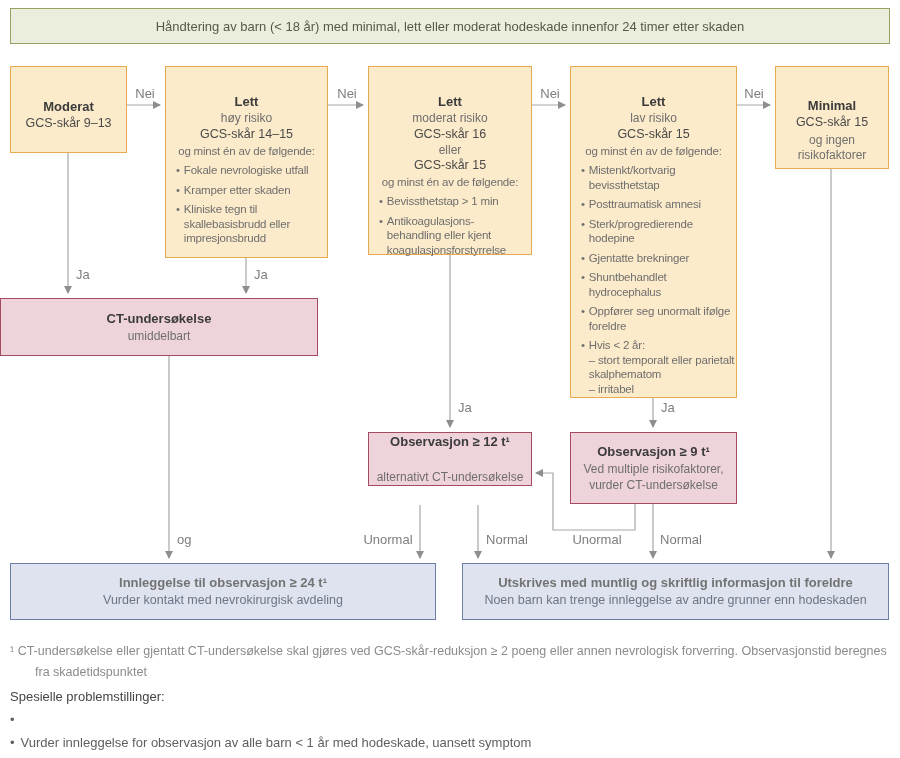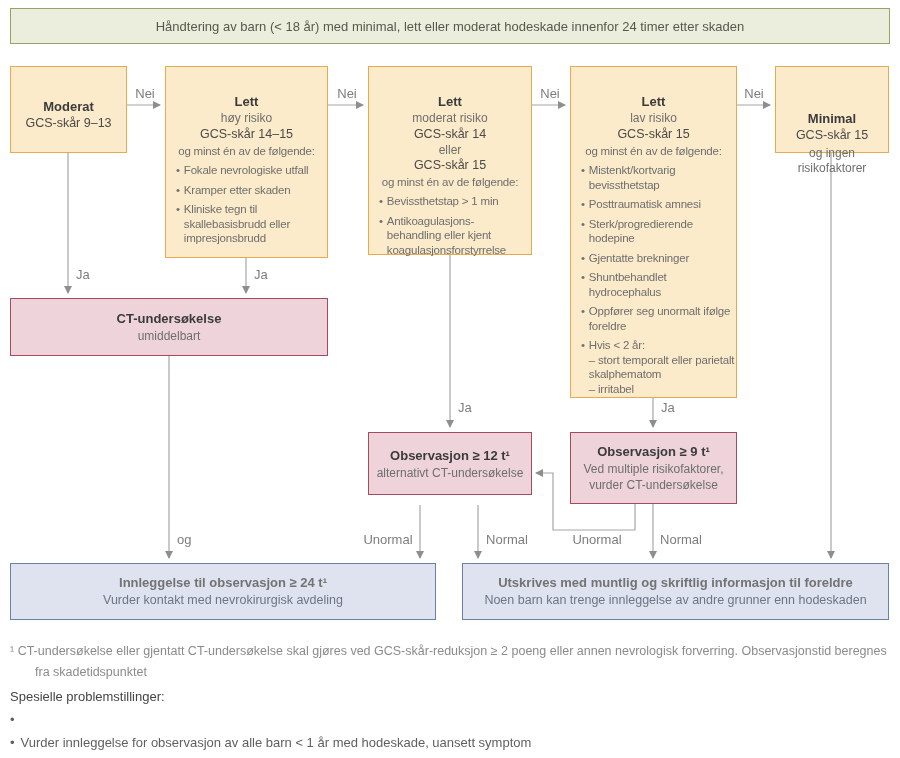--- a/index.html
+++ b/index.html
@@ -27,25 +27,25 @@
   .n-intro{font-size:11.5px;color:#6e6e6e;line-height:15px;margin-top:1px;letter-spacing:-0.2px;}
   .n-list{list-style:none;margin:4px 0 0 0;padding:0 0 0 10px;text-align:left;}
   .n-list li{display:flex;gap:4px;font-size:11.5px;color:#6e6e6e;line-height:14.5px;
              margin-bottom:5px;letter-spacing:-0.2px;}
   .n-list .m{flex:0 0 auto;}
   .n-list .t{white-space:pre-line;}
   #b-moderat{left:10px;top:66px;width:117px;height:87px;padding-top:12px;}
   #b-lett-hoy{left:165px;top:66px;width:163px;height:192px;padding-top:7px;}
   #b-lett-mod{left:368px;top:66px;width:164px;height:189px;padding-top:7px;}
   #b-lett-lav{left:570px;top:66px;width:167px;height:332px;padding-top:7px;}
-  #b-minimal{left:775px;top:66px;width:114px;height:87px;padding-top:24px;}
+  #b-minimal{left:775px;top:66px;width:114px;height:103px;padding-top:11px;}
   #b-minimal .n-risk{line-height:15px;margin-top:2px;}
   .center-box{display:flex;flex-direction:column;align-items:center;justify-content:center;}
-  #b-ct{left:10px;top:298px;width:318px;height:58px;}
-  #b-obs12{left:368px;top:432px;width:164px;height:63px;}
+  #b-ct{left:0;top:298px;width:318px;height:58px;}
+  #b-obs12{left:368px;top:432px;width:164px;height:54px;justify-content:space-between;}
   #b-obs6{left:570px;top:432px;width:167px;height:72px;}
   #b-inn{left:10px;top:563px;width:426px;height:57px;}
   #b-ut{left:462px;top:563px;width:427px;height:57px;}
   .p-title{font-weight:bold;font-size:13px;color:#3b3b3b;line-height:18px;}
   .p-sub{font-size:12px;color:#6e6e6e;line-height:16px;white-space:pre-line;}
   .b-title{font-weight:bold;font-size:13px;color:#737373;line-height:18px;}
   .b-sub{font-size:12.5px;color:#6d7586;line-height:17px;}
   .elbl{position:absolute;z-index:2;font-size:13px;color:#7d7d7d;white-space:nowrap;}
   .elbl.c{transform:translateX(-50%);}
   #l-nei1{left:145px;top:86px;} #l-nei2{left:347px;top:86px;}
@@ -114,21 +114,21 @@
       <li>
           <span class="m">•</span>
           <span class="t">Kliniske tegn til skallebasisbrudd eller impresjonsbrudd</span>
         </li>
     </ul>
   </div>
 
   <div class="box orange" id="b-lett-mod">
     <div class="n-title">Lett</div>
     <div class="n-risk">moderat risiko</div>
-    <div class="n-gcs">GCS-skår 14</div>
+    <div class="n-gcs">GCS-skår 16</div>
     <div class="n-or">eller</div>
     <div class="n-gcs">GCS-skår 15</div>
     <div class="n-intro">og minst én av de følgende:</div>
     <ul class="n-list">
       <li>
           <span class="m">•</span>
           <span class="t">Bevissthetstap &gt; 1 min</span>
         </li>
       <li>
           <span class="m">•</span>

